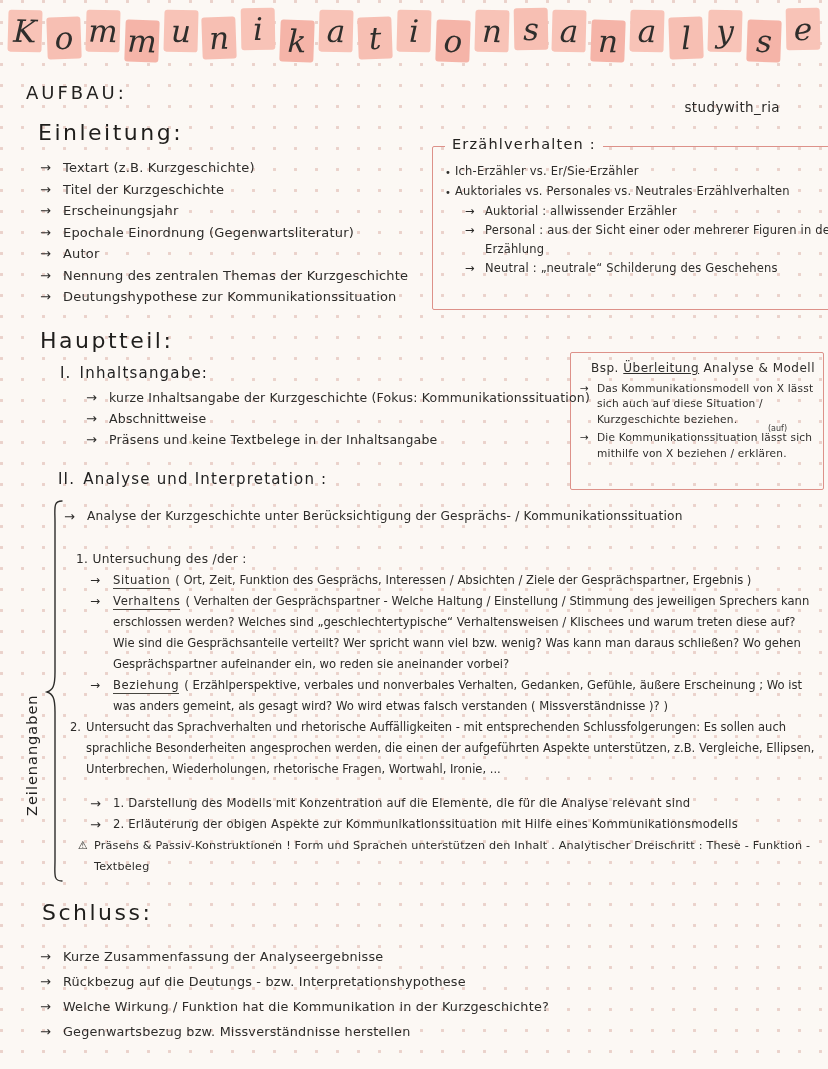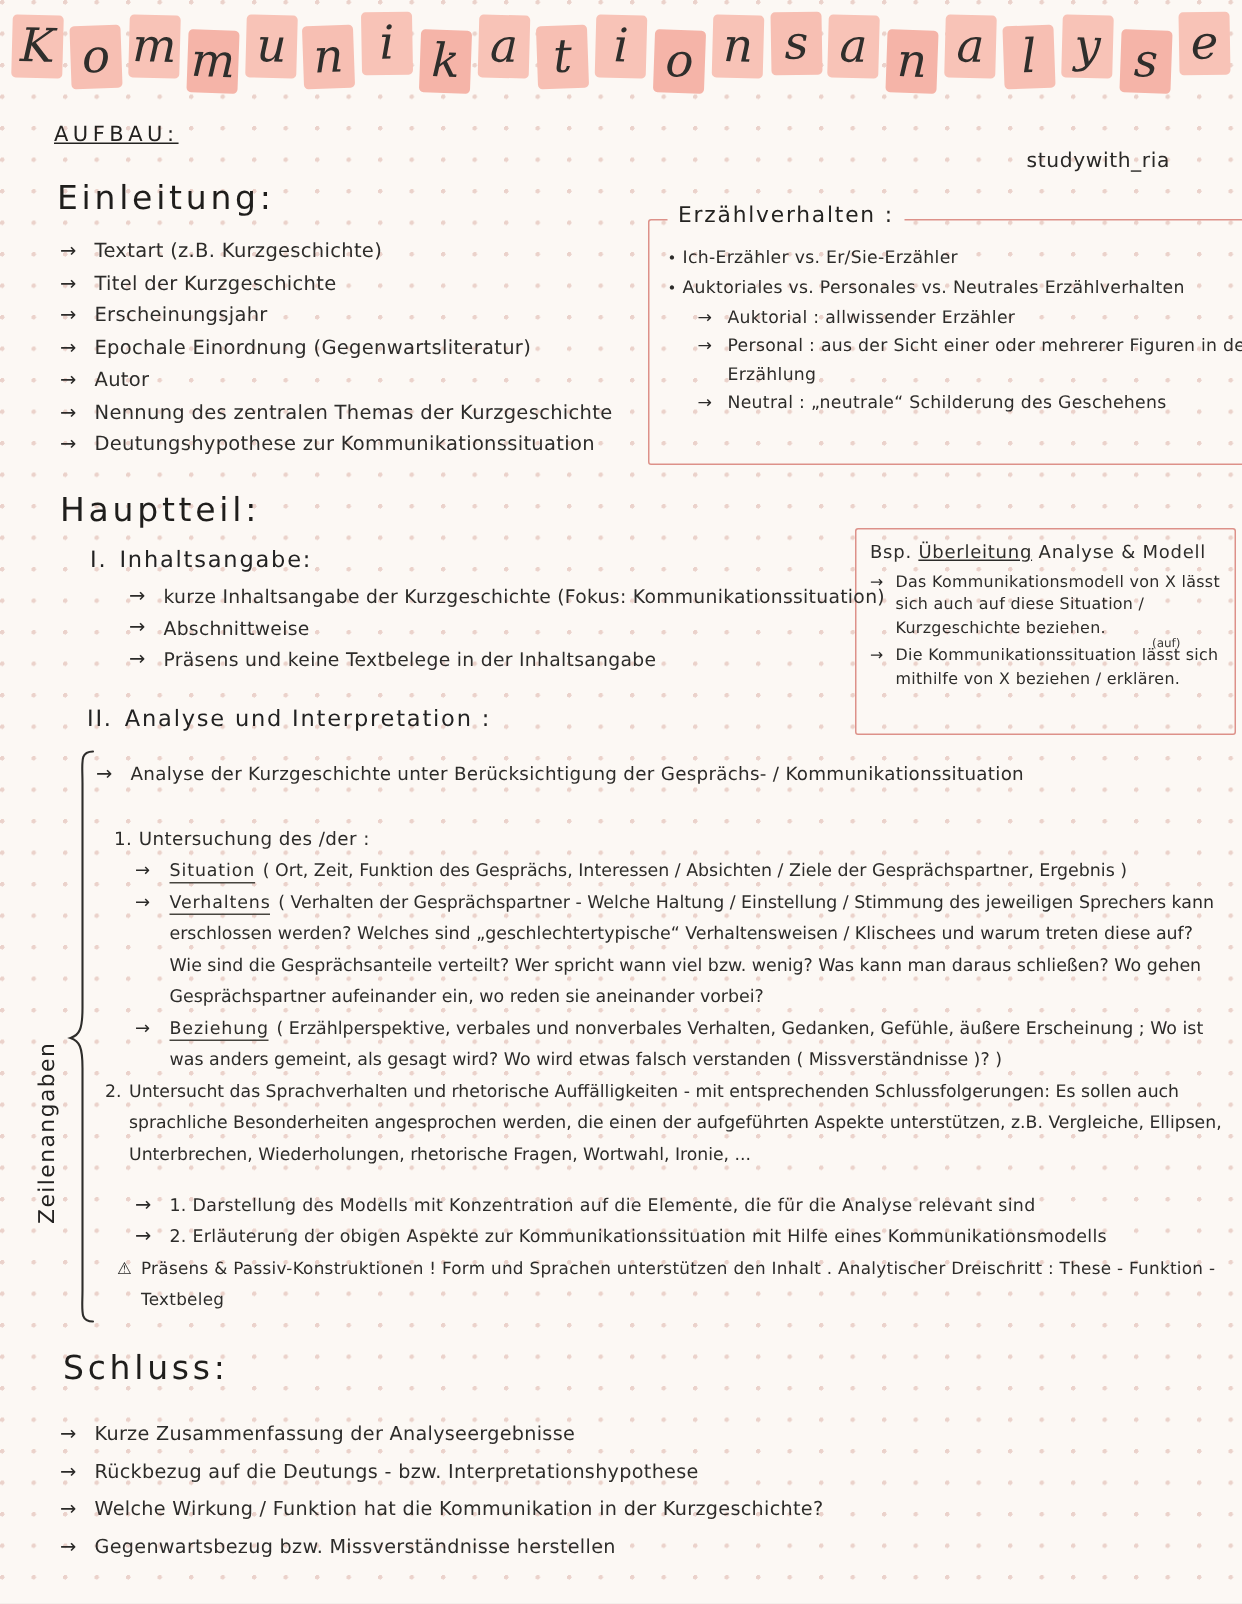--- a/index.html
+++ b/index.html
@@ -29,22 +29,22 @@
     display: flex; align-items: center; justify-content: center;
     font-family: "DejaVu Serif", serif; font-style: italic;
     font-size: 31px; color: #2f2e2c; line-height: 1;
   }
   .tl:nth-child(odd)  { transform: translateY(2px) rotate(1.5deg); background:#f8c3b7; }
   .tl:nth-child(even) { transform: translateY(9px) rotate(-2deg); }
   .tl:nth-child(4n)   { transform: translateY(12px) rotate(2deg); background:#f5b4a8; }
   .tl:nth-child(7n)   { transform: translateY(0px) rotate(-1deg); }
 
   .aufbau {
-    position: absolute; left: 36px; top: 82px;
-    font-size: 14px; letter-spacing: 3px; color: #232220; text-decoration: underline;
+    position: absolute; left: 26px; top: 82px;
+    font-size: 18px; letter-spacing: 3px; color: #232220;
   }
   .handle {
     position: absolute; right: 48px; top: 99px;
     font-size: 13.5px; letter-spacing: 0.4px; color: #2a2927;
   }
 
   
   .h-sec {
     position: absolute; font-size: 22px; letter-spacing: 2.5px;
     color: #1f1e1c; font-weight: 400;
@@ -84,21 +84,21 @@
     padding: 0 7px; font-size: 14.5px; letter-spacing: 1.2px; color: #242321;
   }
   .box-body { padding: 15px 10px 8px 12px; font-size: 11.5px; line-height: 19px; }
   .b-item { display: flex; }
   .dot { flex: 0 0 10px; font-size: 10px; margin-top: 1px; }
   .b-sub { display: flex; padding-left: 20px; }
   .b-sub .arrow { flex: 0 0 13px; margin-right: 7px; font-size: 11.5px; }
 
   .box-bsp { left: 570px; top: 352px; width: 254px; height: 138px; }
   .bsp-body { padding: 8px 8px 6px 9px; font-size: 10.6px; line-height: 15.5px; }
-  .bsp-title { margin-bottom: 4px; font-size: 12px; letter-spacing: 0.5px; }
+  .bsp-title { margin-bottom: 4px; font-size: 12px; letter-spacing: 0.5px; text-align: right; }
   .bsp-title .u { text-decoration: underline; }
   .bsp-item { display: flex; position: relative; margin-bottom: 3px; }
   .bsp-item .arrow { flex: 0 0 11px; margin-right: 6px; font-size: 10.5px; }
   .annot { position: absolute; right: 28px; top: -9px; font-size: 8px; color: #3a3937; }
 
   
   .brace { position: absolute; left: 44px; top: 500px; }
   .margin-label {
     position: absolute; left: 24px; top: 816px;
     transform: rotate(-90deg); transform-origin: 0 0;

